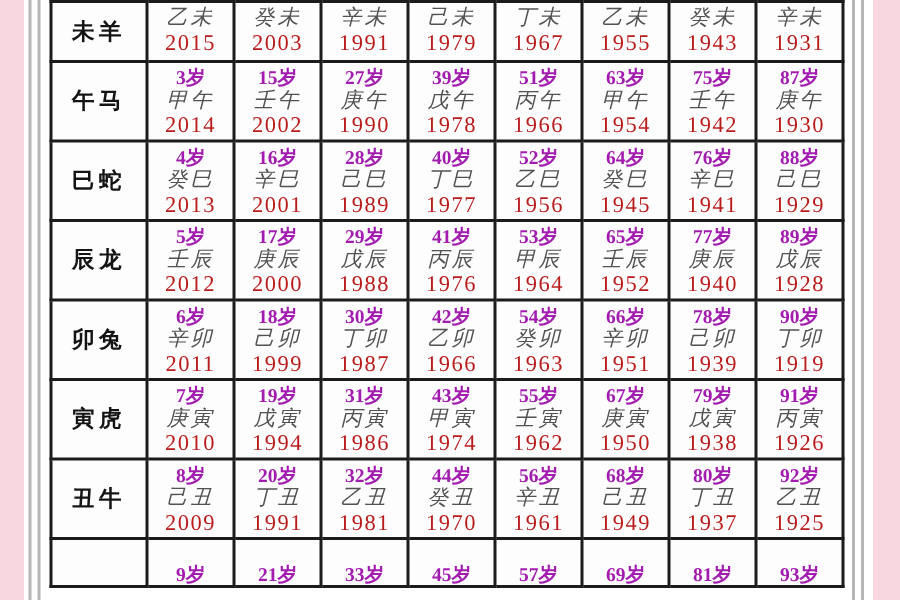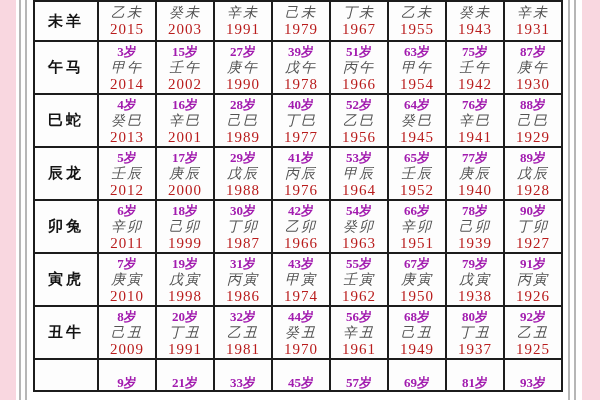--- a/index.html
+++ b/index.html
@@ -348,40 +348,40 @@
           <div class="cell-inner">
             <div class="age-text">78岁</div>
             <div class="ganzhi-text">己卯</div>
             <div class="year-text">1939</div>
           </div>
         </td>
         <td>
           <div class="cell-inner">
             <div class="age-text">90岁</div>
             <div class="ganzhi-text">丁卯</div>
-            <div class="year-text">1927</div>
+            <div class="year-text">1919</div>
           </div>
         </td>
       </tr>
       <tr class="row-mid">
         <td>
           <div class="zodiac-label">寅虎</div>
         </td>
         <td>
           <div class="cell-inner">
             <div class="age-text">7岁</div>
             <div class="ganzhi-text">庚寅</div>
             <div class="year-text">2010</div>
           </div>
         </td>
         <td>
           <div class="cell-inner">
             <div class="age-text">19岁</div>
             <div class="ganzhi-text">戊寅</div>
-            <div class="year-text">1998</div>
+            <div class="year-text">1994</div>
           </div>
         </td>
         <td>
           <div class="cell-inner">
             <div class="age-text">31岁</div>
             <div class="ganzhi-text">丙寅</div>
             <div class="year-text">1986</div>
           </div>
         </td>
         <td>

